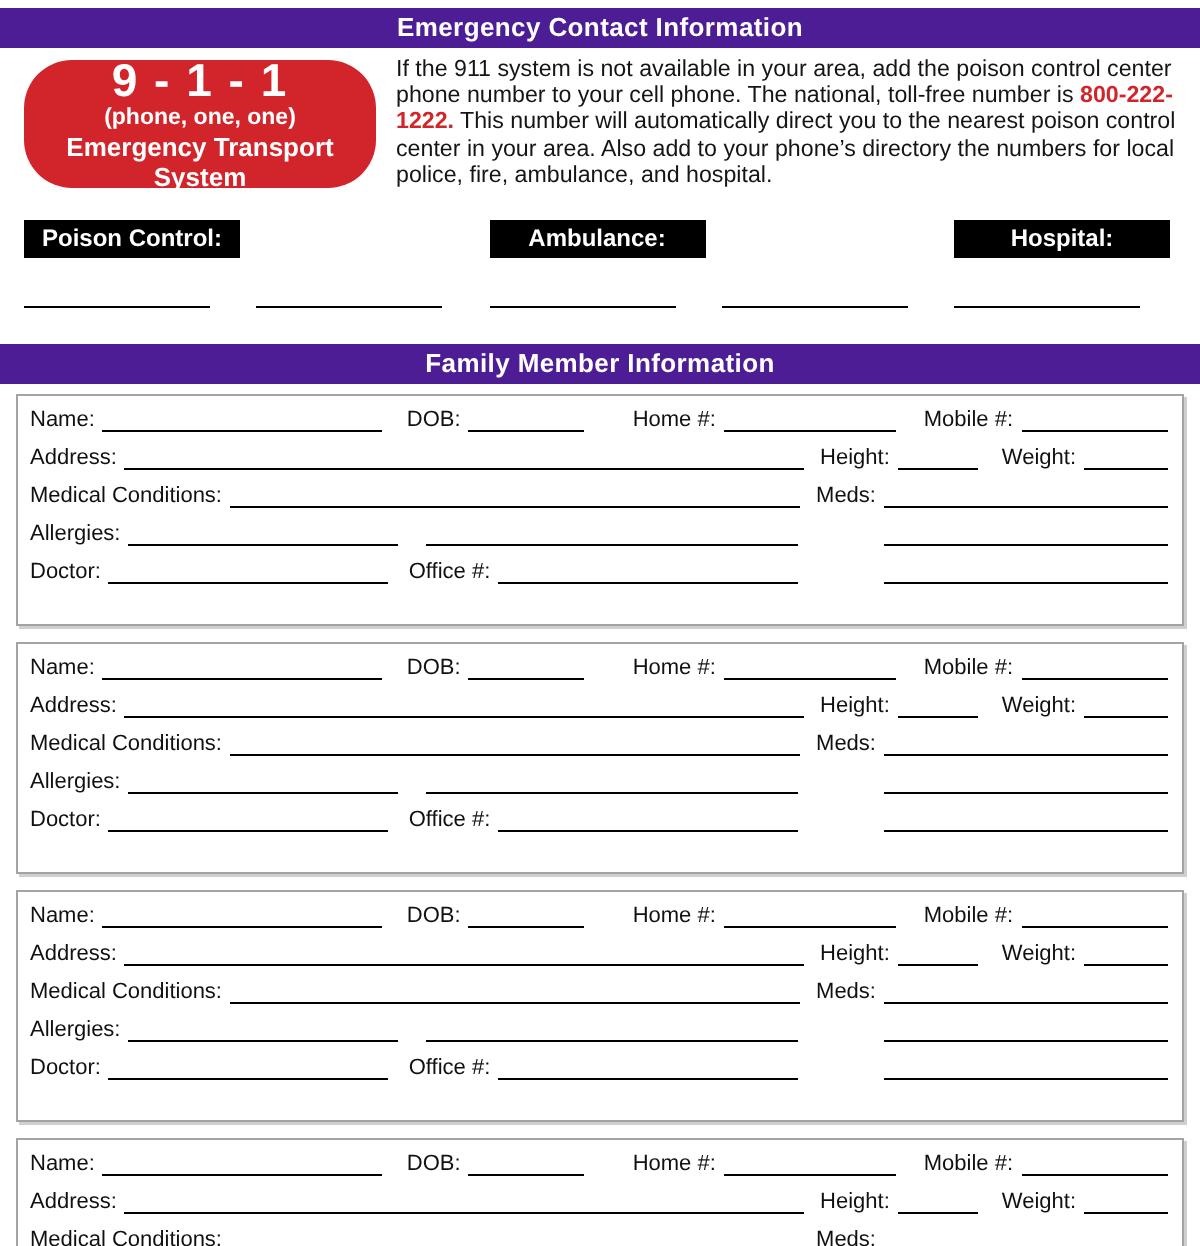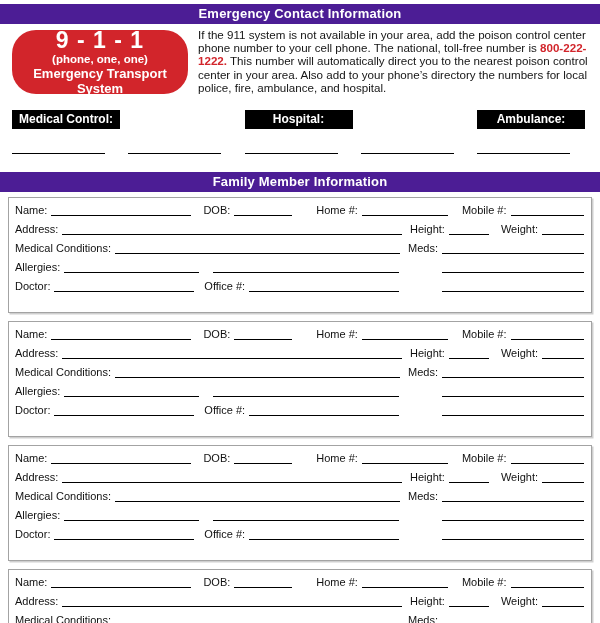--- a/index.html
+++ b/index.html
@@ -72,23 +72,23 @@
 <div class="row911">
   <div class="red-box" style="background: rgb(210, 37, 43);">
     <div class="num">9 - 1 - 1</div>
     <div class="pron">(phone, one, one)</div>
     <div class="sys">Emergency Transport System</div>
   </div>
   <div class="intro"><span>If the 911 system is not available in your area, add the poison control center phone number to your cell phone. The national, toll-free number is</span> <span class="phone" style="color: rgb(210, 37, 43);">800-222-1222.</span> <span>This number will automatically direct you to the nearest poison control center in your area. Also add to your phone’s directory the numbers for local police, fire, ambulance, and hospital.</span></div>
 </div>
 
 <div class="contacts">
-  <div class="contact-box">Medical Control:</div>
+  <div class="contact-box">Poison Control:</div>
+  <div class="contact-box">Ambulance:</div>
   <div class="contact-box">Hospital:</div>
-  <div class="contact-box">Ambulance:</div>
 </div>
 
 <div class="blanks">
   <div class="blank-slot">
       <div class="bline"></div>
     </div>
   <div class="blank-slot">
       <div class="bline"></div>
     </div>
   <div class="blank-slot">

